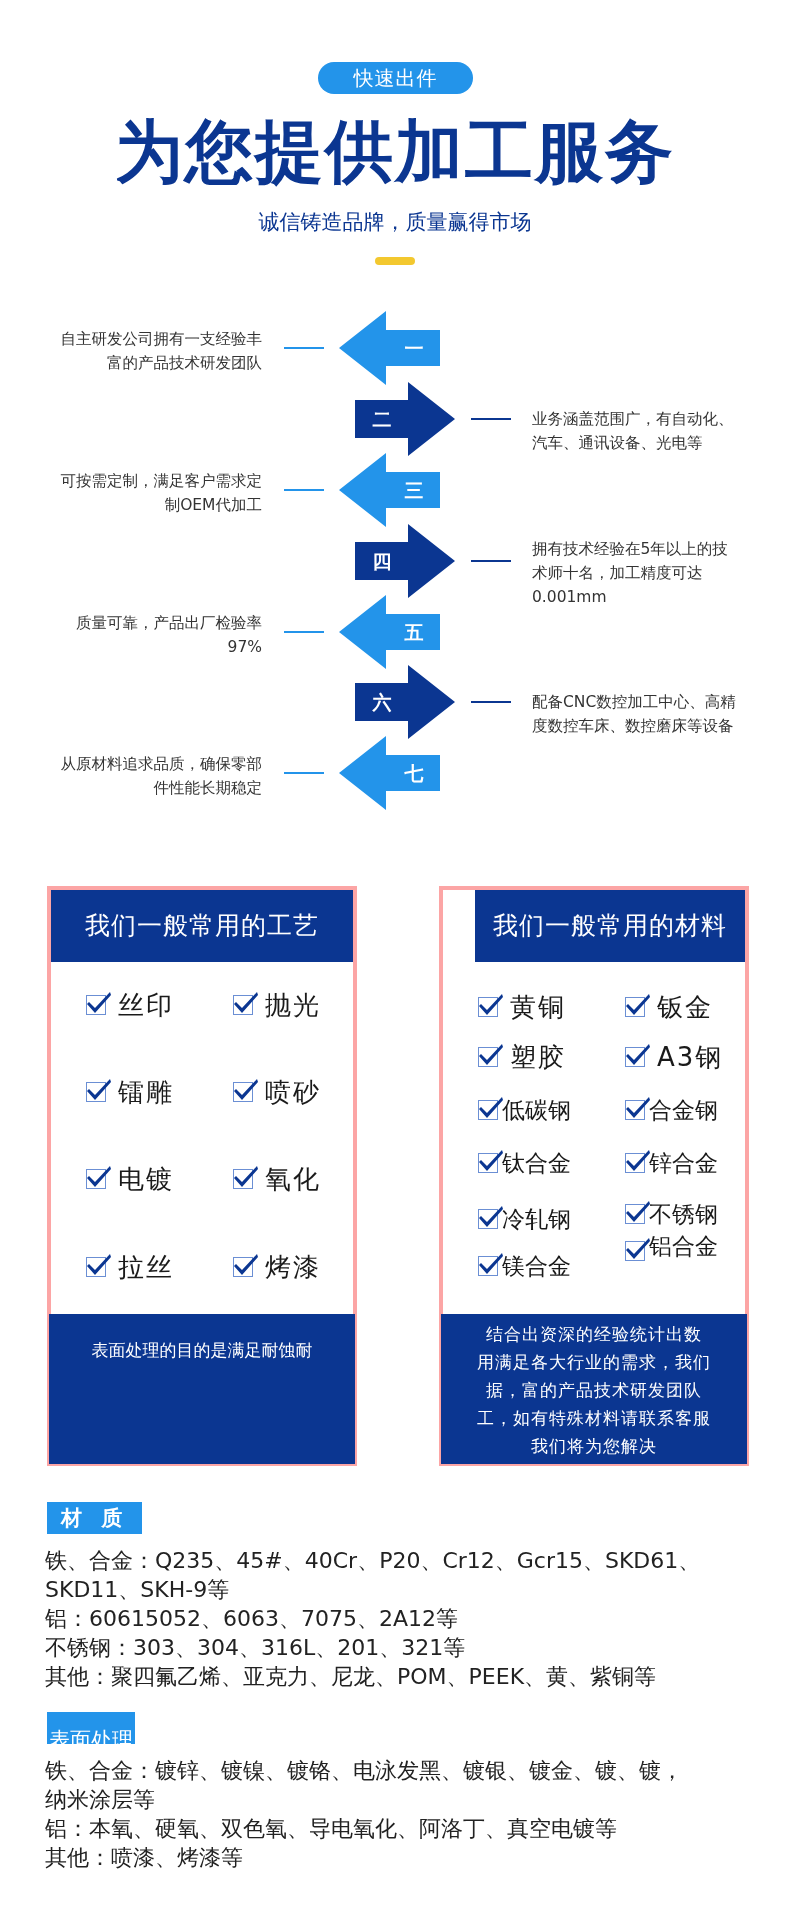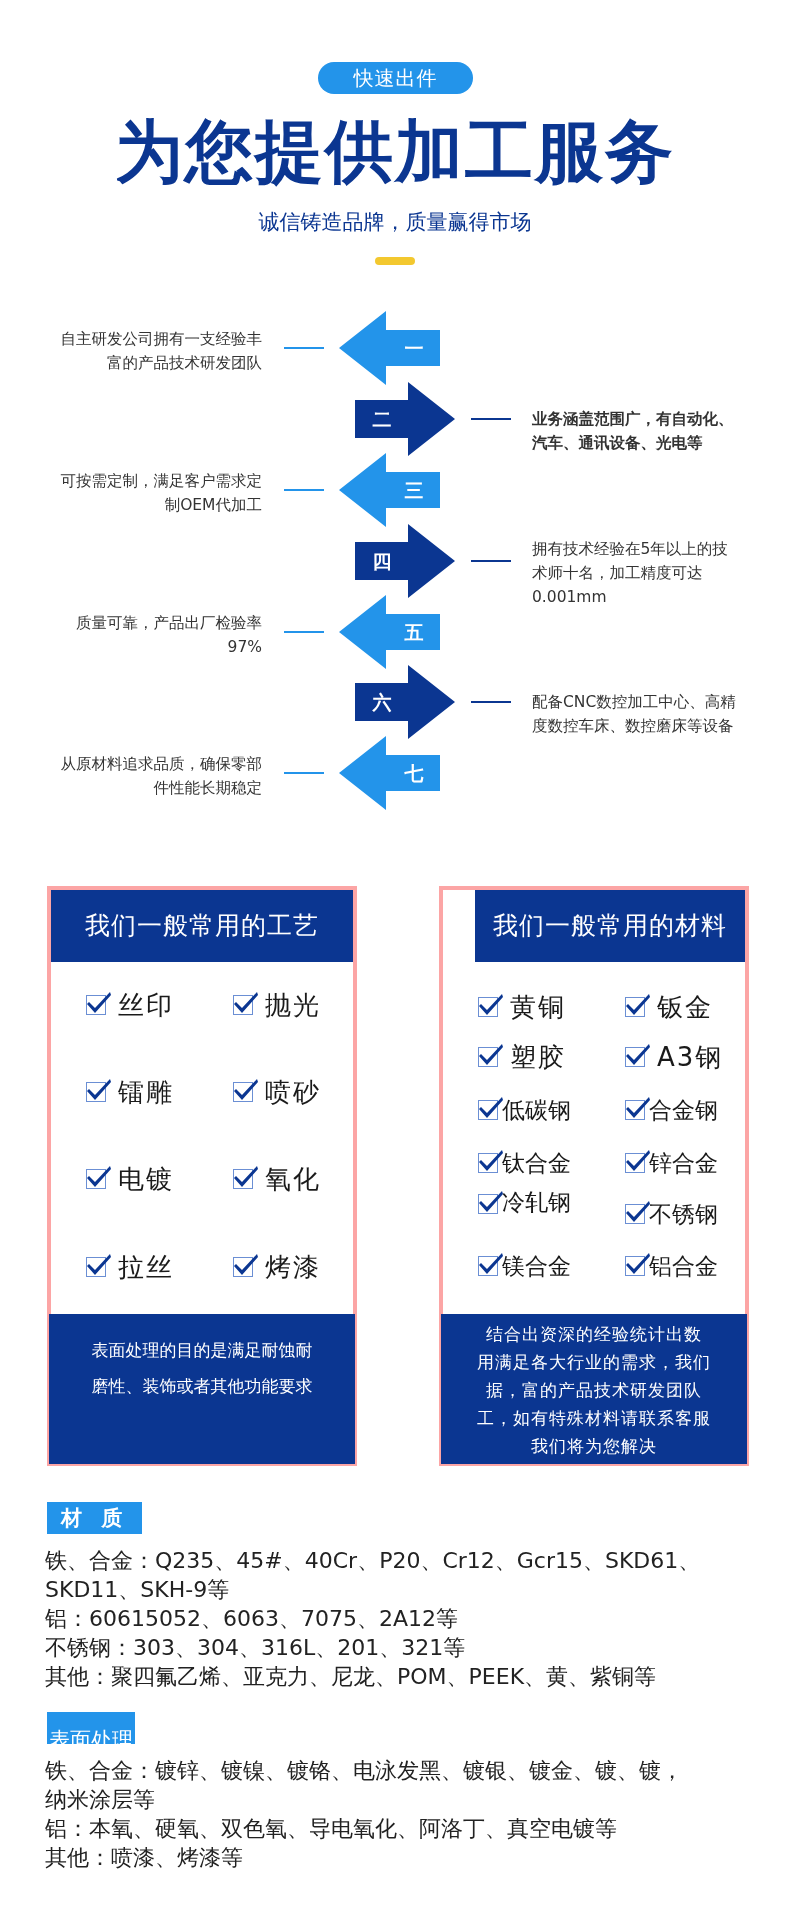--- a/index.html
+++ b/index.html
@@ -82,21 +82,21 @@
       <div>自主研发公司拥有一支经验丰</div>
       <div>富的产品技术研发团队</div>
     </div>
     <div class="arrow" style="left: 355px; top: 382px;">
       <svg width="100" height="74" viewBox="0 0 100 74">
         <polygon points="0,18 53,18 53,0 100,37 53,74 53,56 0,56" fill="#0b3691"></polygon>
       </svg>
       <span class="num" style="top: 25px; left: 7px;">二</span>
     </div>
     <div class="conn right" style="top: 418px;"></div>
-    <div class="desc right" style="top: 407px; font-weight: bold;">
+    <div class="desc right" style="top: 407px;">
       <div>业务涵盖范围广，有自动化、</div>
       <div>汽车、通讯设备、光电等</div>
     </div>
     <div class="arrow" style="left: 339px; top: 453px;">
       <svg width="102" height="74" viewBox="0 0 102 74">
         <polygon points="0,37 47,0 47,19 101,19 101,55 47,55 47,74" fill="#2394ea"></polygon>
       </svg>
       <span class="num" style="top: 25px; left: 55px;">三</span>
     </div>
     <div class="conn left" style="top: 489px;"></div>
@@ -214,21 +214,20 @@
         <span class="cb">
           <svg width="26" height="24" viewBox="0 0 26 24">
             <path d="M3 13 L9 19 L24 3 L25 6 L9 24 L1 15 Z" fill="#0b3691"></path>
           </svg>
         </span>
         <span class="lbl">烤漆</span>
       </div>
     </div>
   <div class="pfoot" style="height:150px; padding-top:18px; line-height:36px;">
     <div>表面处理的目的是满足耐蚀耐</div>
-    <div>磨性、装饰或者其他功能要求</div>
   </div>
 </div>
 
 <div class="panel" style="left:439px;padding-left:32px;">
   <div class="phead">我们一般常用的材料</div>
   <div id="material-items">
       <div class="item" style="left: 35px; top: 102px;">
         <span class="cb">
           <svg width="26" height="24" viewBox="0 0 26 24">
             <path d="M3 13 L9 19 L24 3 L25 6 L9 24 L1 15 Z" fill="#0b3691"></path>
@@ -285,21 +284,21 @@
         <span class="lbl">钛合金</span>
       </div>
       <div class="item tight" style="left: 182px; top: 258px;">
         <span class="cb">
           <svg width="26" height="24" viewBox="0 0 26 24">
             <path d="M3 13 L9 19 L24 3 L25 6 L9 24 L1 15 Z" fill="#0b3691"></path>
           </svg>
         </span>
         <span class="lbl">锌合金</span>
       </div>
-      <div class="item tight" style="left: 35px; top: 299px; font-family: Liberation Mono, monospace;">
+      <div class="item tight" style="left: 35px; top: 314px;">
         <span class="cb">
           <svg width="26" height="24" viewBox="0 0 26 24">
             <path d="M3 13 L9 19 L24 3 L25 6 L9 24 L1 15 Z" fill="#0b3691"></path>
           </svg>
         </span>
         <span class="lbl">冷轧钢</span>
       </div>
       <div class="item tight" style="left: 182px; top: 309px;">
         <span class="cb">
           <svg width="26" height="24" viewBox="0 0 26 24">
@@ -309,21 +308,21 @@
         <span class="lbl">不锈钢</span>
       </div>
       <div class="item tight" style="left: 35px; top: 361px;">
         <span class="cb">
           <svg width="26" height="24" viewBox="0 0 26 24">
             <path d="M3 13 L9 19 L24 3 L25 6 L9 24 L1 15 Z" fill="#0b3691"></path>
           </svg>
         </span>
         <span class="lbl">镁合金</span>
       </div>
-      <div class="item tight" style="left: 182px; top: 361px;">
+      <div class="item tight" style="left: 182px; top: 341px; align-items: flex-end;">
         <span class="cb">
           <svg width="26" height="24" viewBox="0 0 26 24">
             <path d="M3 13 L9 19 L24 3 L25 6 L9 24 L1 15 Z" fill="#0b3691"></path>
           </svg>
         </span>
         <span class="lbl">铝合金</span>
       </div>
     </div>
   <div class="pfoot" style="height:150px; padding-top:6px; line-height:28px; letter-spacing:1px;">
     <div>结合出资深的经验统计出数</div>

